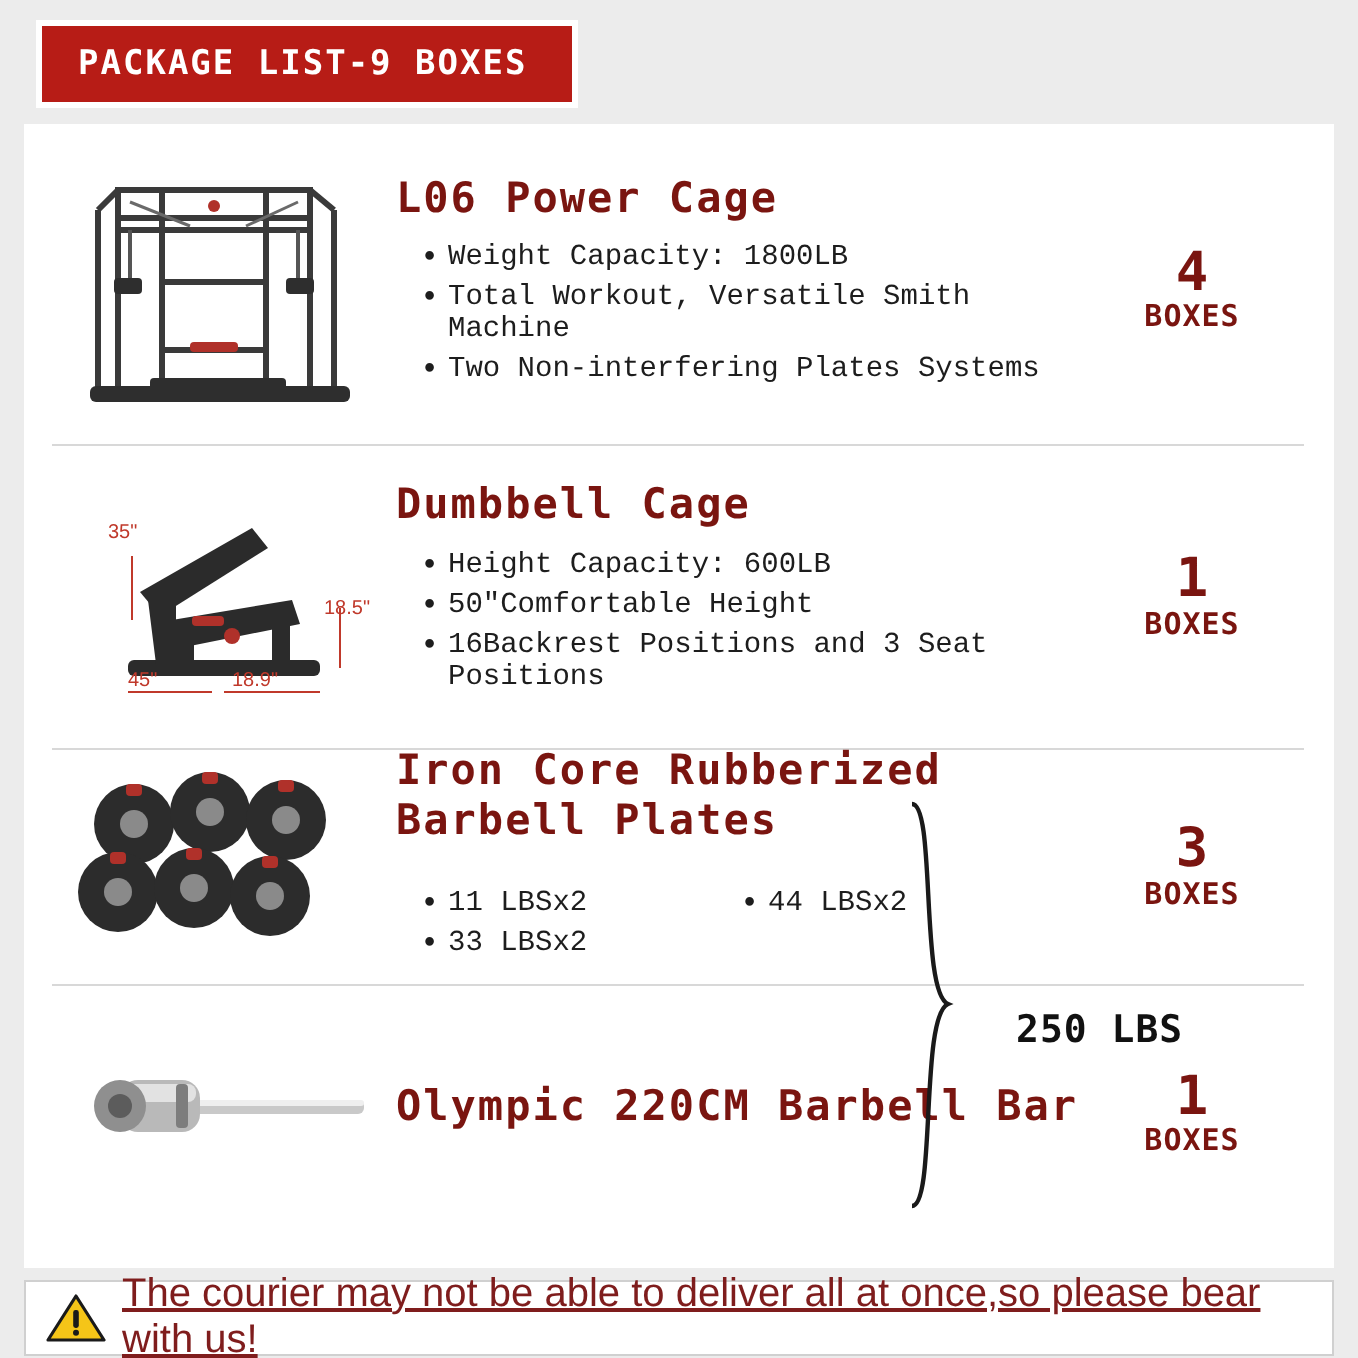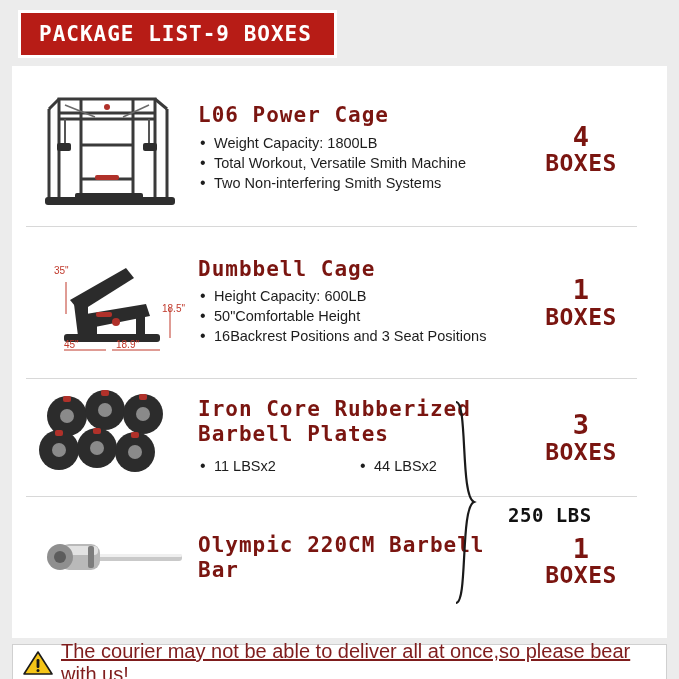--- a/index.html
+++ b/index.html
@@ -15,32 +15,32 @@
     box-sizing:border-box;
     padding:10px 12px 10px 12px;
   }
   
   .banner{
     display:inline-block;
     background:#b71c16;
     color:#ffffff;
     font-family:"DejaVu Sans Mono", monospace;
     font-weight:bold;
-    font-size:21px;
+    font-size:17px;
     letter-spacing:1px;
     padding:9px 22px 9px 18px;
     border:3px solid #ffffff;
     box-sizing:border-box;
     margin-left:6px;
   }
   
   .card{
     background:#ffffff;
     margin-top:8px;
-    padding:6px 30px 8px 14px;
+    padding:6px 15px 8px 14px;
     box-sizing:border-box;
     height:572px;
   }
   .row{
     display:flex;
     align-items:center;
     border-bottom:1px solid #d8d8d8;
     box-sizing:border-box;
   }
   .row.last{border-bottom:none;}
@@ -62,33 +62,33 @@
   .qty{
     width:112px;
     min-width:112px;
     text-align:center;
     color:#7a1510;
     font-family:"DejaVu Sans Mono", monospace;
     font-weight:bold;
     line-height:1.05;
   }
   .qty .num{font-size:27px;display:block;}
-  .qty .word{font-size:23px;display:block;letter-spacing:0.5px;}
+  .qty .word{font-size:15px;display:block;letter-spacing:0.5px;}
 
   .title{
     color:#7a1510;
     font-family:"DejaVu Sans Mono", monospace;
     font-weight:bold;
     font-size:21px;
     letter-spacing:1px;
     margin:0 0 7px 0;
     line-height:1.18;
   }
   ul.specs{
-    margin:0;padding:0;list-style:none;
+    margin:10px;padding:0;list-style:none;font-family:Liberation Mono, monospace;
   }
   ul.specs li{
     font-size:14.5px;
     color:#1d1d1d;
     margin:4px 0;
     padding-left:16px;
     position:relative;
   }
   ul.specs li:before{
     content:"\2022";
@@ -196,21 +196,21 @@
             <line x1="30" y1="22" x2="60" y2="34"></line>
             <line x1="114" y1="22" x2="88" y2="34"></line>
           </g>
         </svg>
       </div>
       <div class="info">
         <div class="title">L06 Power Cage</div>
         <ul class="specs">
           <li>Weight Capacity: 1800LB</li>
           <li>Total Workout, Versatile Smith Machine</li>
-          <li>Two Non-interfering Smith Systems</li>
+          <li>Two Non-interfering Plates Systems</li>
         </ul>
       </div>
       <div class="qty">
         <span class="num">4</span>
         <span class="word">BOXES</span>
       </div>
     </div>
 
     <div class="row row-2">
       <div class="thumb">
@@ -278,20 +278,21 @@
             <rect x="58" y="40" width="8" height="6" rx="2"></rect>
             <rect x="96" y="44" width="8" height="6" rx="2"></rect>
           </g>
         </svg>
       </div>
       <div class="info">
         <div class="title">Iron Core Rubberized Barbell Plates</div>
         <div class="plates-grid">
           <ul class="specs">
             <li>11 LBSx2</li>
+            <li>33 LBSx2</li>
           </ul>
           <ul class="specs">
             <li>44 LBSx2</li>
           </ul>
         </div>
       </div>
       <div class="qty">
         <span class="num">3</span>
         <span class="word">BOXES</span>
       </div>

